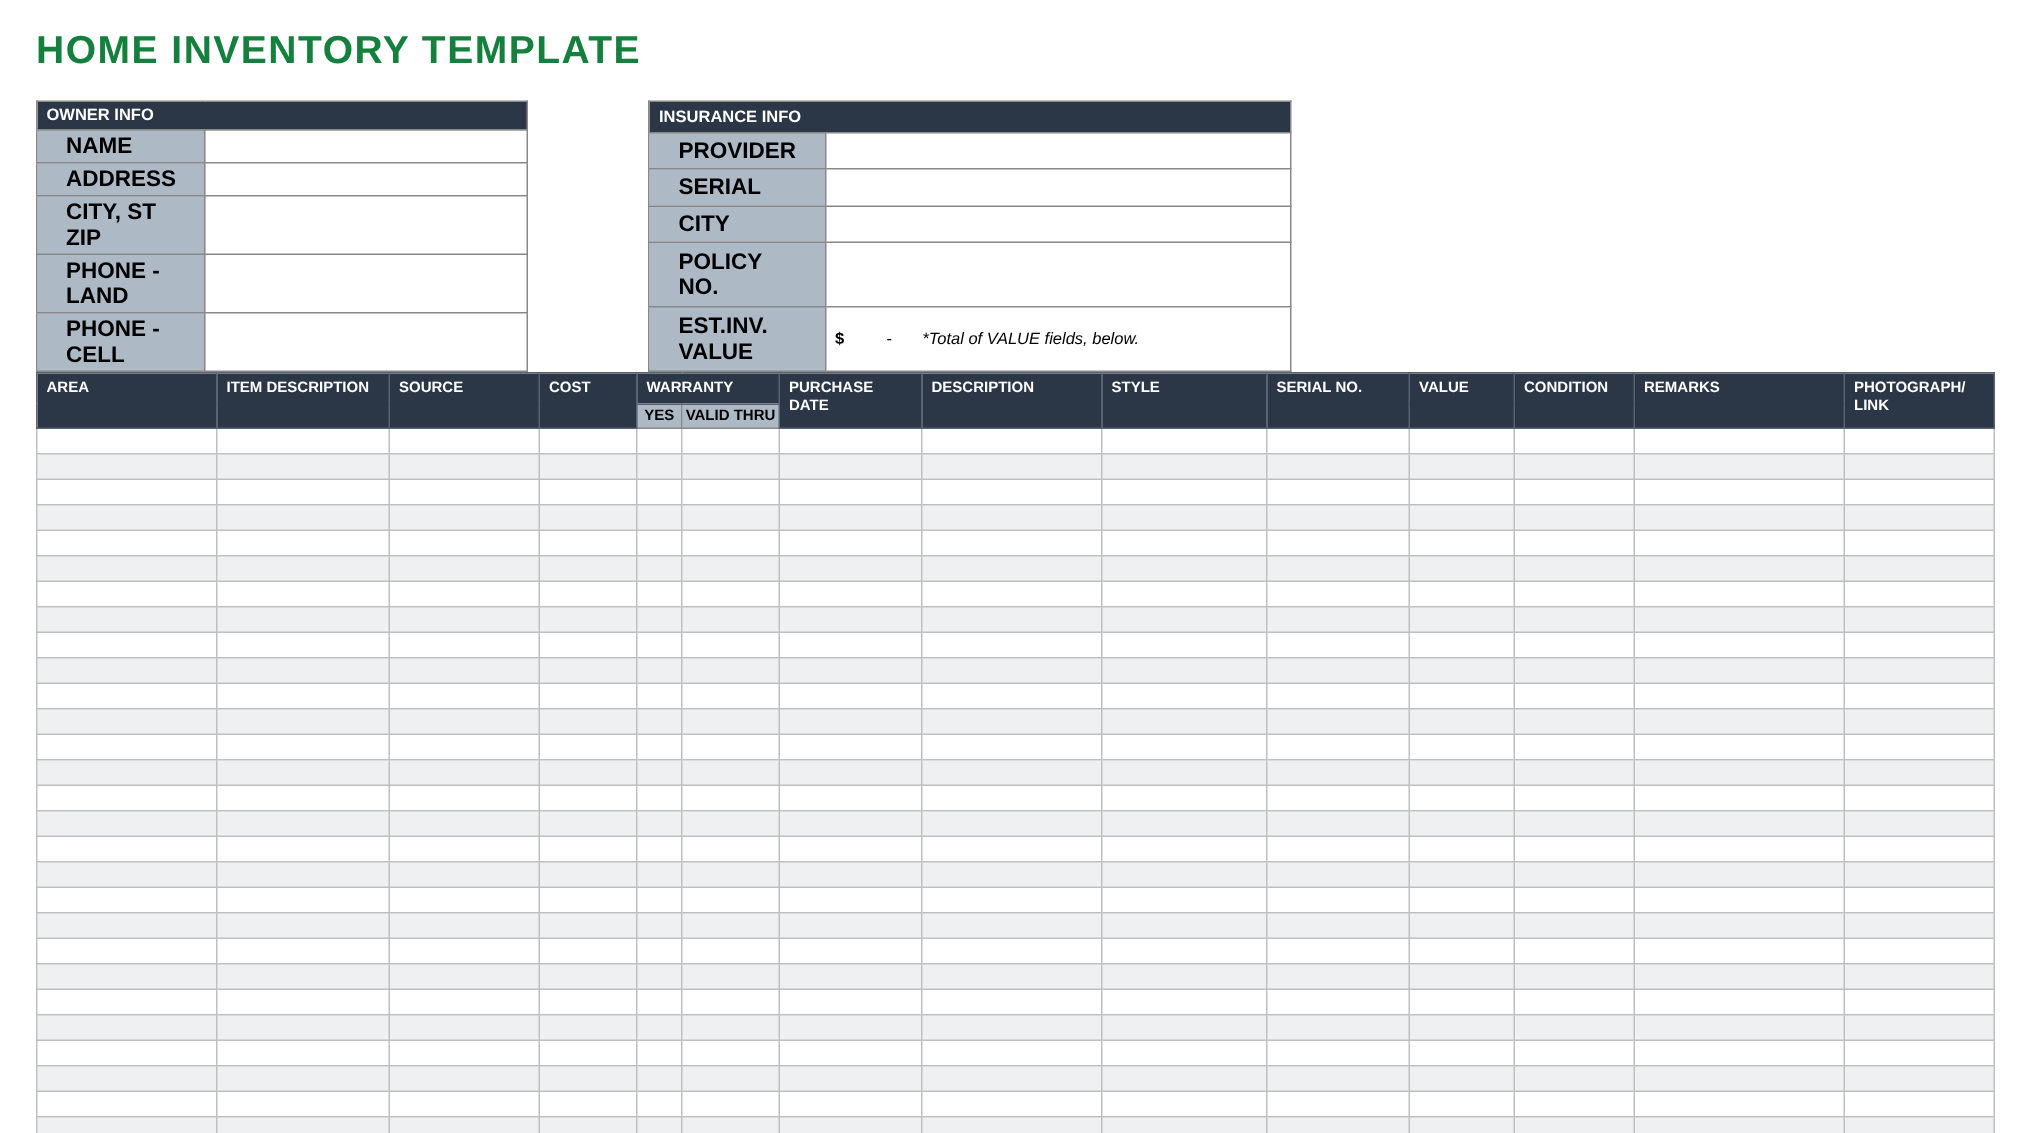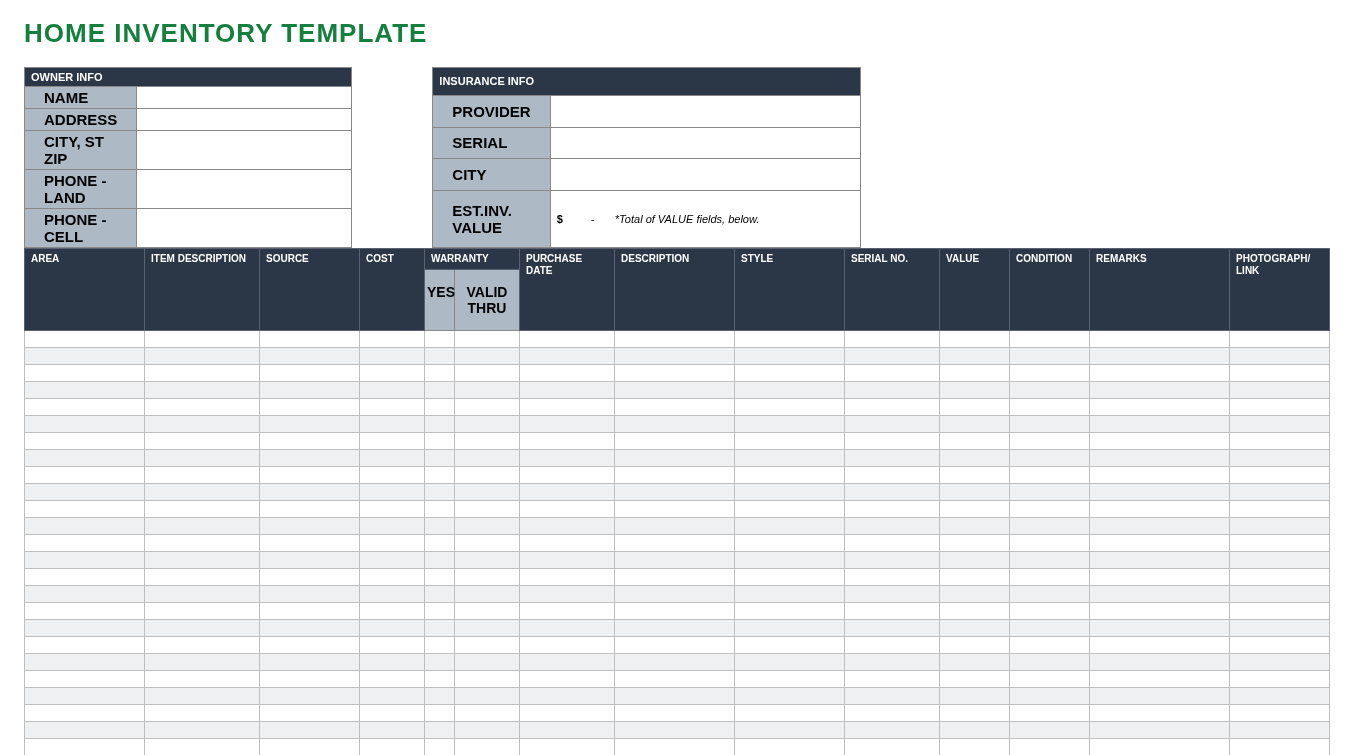--- a/index.html
+++ b/index.html
@@ -68,22 +68,22 @@
     text-align: left;
     vertical-align: top;
     padding: 4px 6px;
     border: 1px solid #5a6170;
     line-height: 1.15;
   }
   table.grid th.sub {
     background: #aeb9c6;
     color: #000;
     text-align: center;
-    font-size: 14px;
-    padding: 14px 2px;
+    font-size: 10px;
+    padding: 2px 2px;
     border: 1px solid #888;
   }
   table.grid td {
     border: 1px solid #bfbfbf;
     height: 17px;
     padding: 0;
   }
   table.grid tbody tr:nth-child(even) td { background: #eef0f2; }
   table.grid tbody tr:nth-child(odd)  td { background: #ffffff; }
 
@@ -140,20 +140,24 @@
     </tr>
     <tr>
       <td class="lbl">SERIAL</td>
       <td class="val"></td>
     </tr>
     <tr>
       <td class="lbl">CITY</td>
       <td class="val"></td>
     </tr>
     <tr>
+      <td class="lbl">POLICY NO.</td>
+      <td class="val"></td>
+    </tr>
+    <tr>
       <td class="lbl">EST.INV. VALUE</td>
       <td class="val">
         <span class="cur">$</span>
         <span class="dash">-</span>
         <span class="note">*Total of VALUE fields, below.</span>
       </td>
     </tr>
   </tbody>
     </table>
 </div>

